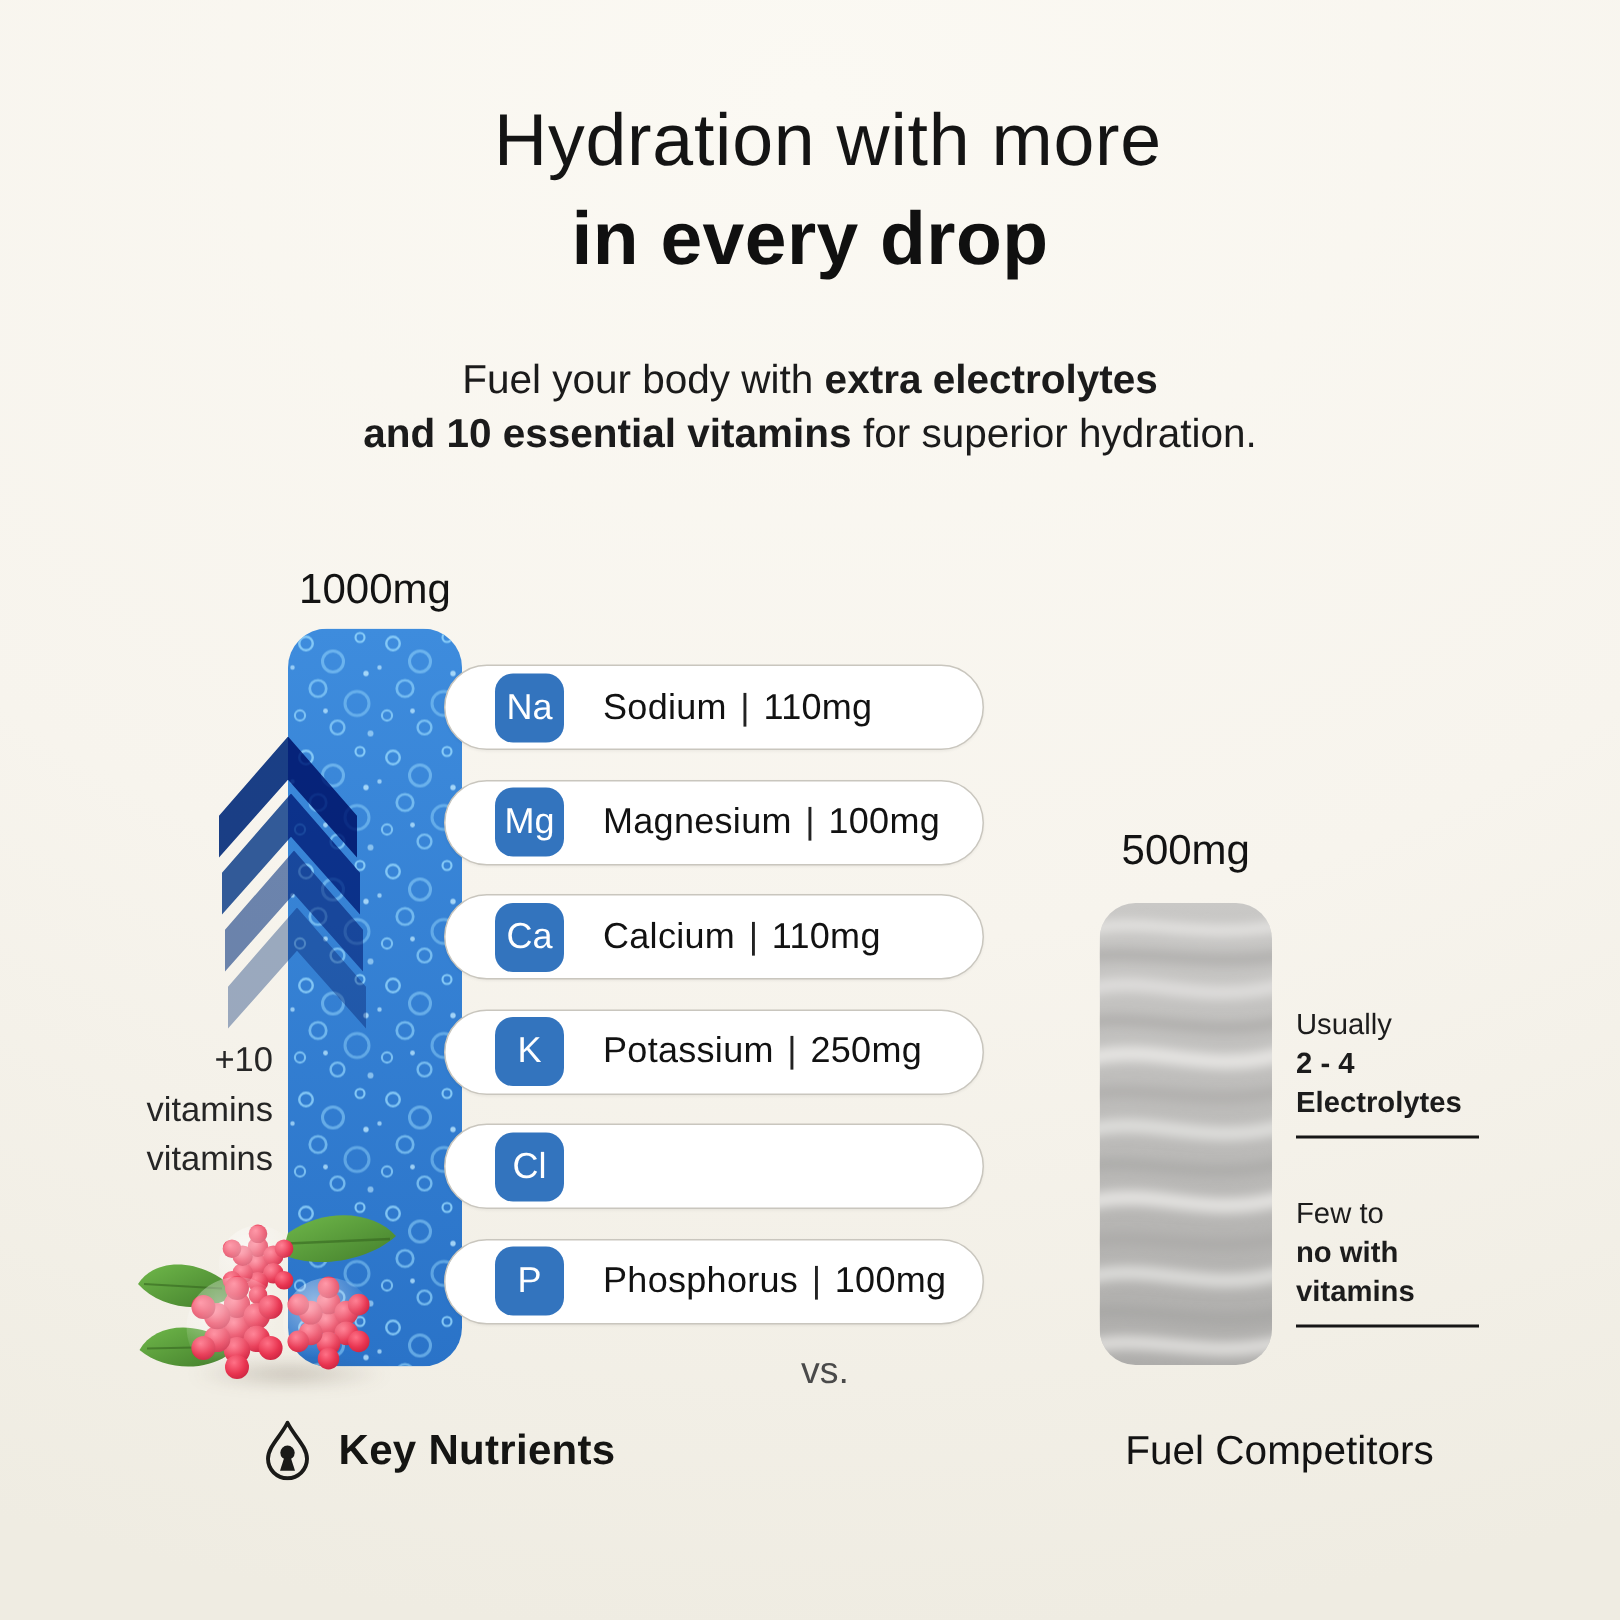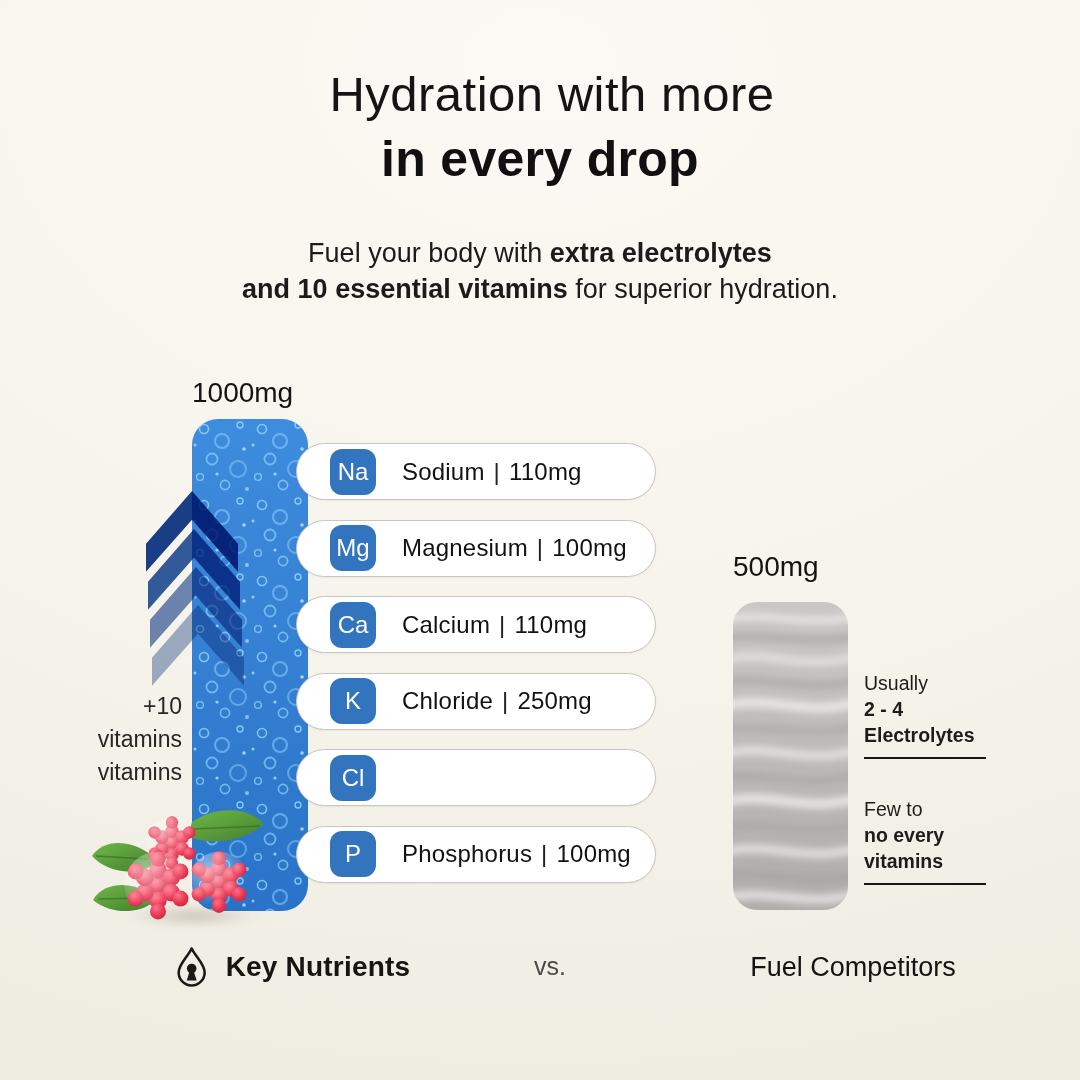--- a/index.html
+++ b/index.html
@@ -10,21 +10,21 @@
   }
   
   .t1{position:absolute;top:66px;left:12px;width:100%;text-align:center;
       font-size:49px;font-weight:400;letter-spacing:.5px;color:#141414;}
   .t2{position:absolute;top:130px;left:0;width:100%;text-align:center;
       font-size:50px;font-weight:700;letter-spacing:.3px;color:#101010;}
   .sub{position:absolute;top:208px;left:0;width:100%;text-align:center;
       font-size:27px;line-height:36px;font-weight:400;color:#1b1b1b;}
   .sub b{font-weight:700;}
   
-  .amount{position:absolute;font-size:28px;font-weight:500;color:#131313;}
+  .amount{position:absolute;text-align:center;font-size:28px;font-weight:500;color:#131313;}
   .amount-left{left:192px;top:377px;width:116px;}
   .amount-right{left:733px;top:551px;width:115px;}
   
   .bar-blue{position:absolute;left:192px;top:419px;width:116px;height:492px;
       border-radius:26px;overflow:hidden;z-index:1;}
   .bar-gray{position:absolute;left:733px;top:602px;width:115px;height:308px;
       border-radius:24px;overflow:hidden;z-index:1;}
   .bar-blue svg,.bar-gray svg{display:block;}
   
   .arrow{position:absolute;width:92px;height:96px;mix-blend-mode:multiply;
@@ -54,21 +54,21 @@
   
   .note{position:absolute;left:864px;width:132px;font-size:19.5px;line-height:26px;color:#1c1c1c;z-index:2;}
   .note .bold{font-weight:700;}
   .note .rule{margin-top:9px;width:122px;border-bottom:2px solid #161616;}
   .note1{top:670px;}
   .note2{top:796px;}
   
   .brand{position:absolute;left:292px;top:946px;transform:translateX(-50%);
       display:flex;align-items:center;gap:16px;z-index:2;}
   .brand-label{font-size:28px;font-weight:700;letter-spacing:.2px;color:#151513;}
-  .vs{position:absolute;left:550px;top:952px;transform:translateX(-50%);
+  .vs{position:absolute;left:550px;top:900px;transform:translateX(-50%);
       font-size:25px;font-weight:400;color:#4A4A4A;z-index:2;}
   .competitor-label{position:absolute;left:853px;top:952px;transform:translateX(-50%);
       font-size:27px;font-weight:500;color:#131313;white-space:nowrap;z-index:2;}
 </style>
 </head>
 <body>
 
 <div class="canvas">
 
   <div class="t1">Hydration with more</div>
@@ -174,21 +174,21 @@
       <div class="pill">
       <span class="badge">Mg</span>
       <span class="pill-text"><span class="p-name">Magnesium</span><span class="p-sep">|</span><span class="p-amt">100mg</span></span>
     </div>
       <div class="pill">
       <span class="badge">Ca</span>
       <span class="pill-text"><span class="p-name">Calcium</span><span class="p-sep">|</span><span class="p-amt">110mg</span></span>
     </div>
       <div class="pill">
       <span class="badge">K</span>
-      <span class="pill-text"><span class="p-name">Chloride</span><span class="p-sep">|</span><span class="p-amt">250mg</span></span>
+      <span class="pill-text"><span class="p-name">Potassium</span><span class="p-sep">|</span><span class="p-amt">250mg</span></span>
     </div>
       <div class="pill">
       <span class="badge">Cl</span>
     </div>
       <div class="pill">
       <span class="badge">P</span>
       <span class="pill-text"><span class="p-name">Phosphorus</span><span class="p-sep">|</span><span class="p-amt">100mg</span></span>
     </div>
     </div>
 
@@ -225,21 +225,21 @@
   </div>
 
   <div class="note note1">
     <div>Usually</div>
     <div class="bold">2 - 4</div>
     <div class="bold">Electrolytes</div>
     <div class="rule"></div>
   </div>
   <div class="note note2">
     <div>Few to</div>
-    <div class="bold">no every</div>
+    <div class="bold">no with</div>
     <div class="bold">vitamins</div>
     <div class="rule"></div>
   </div>
 
   <div class="brand">
     <span style="display:flex;">
       <svg width="36" height="41" viewBox="0 0 36 41">
         <path d="M18 2.5 C 13.5 11.5, 5 18.5, 5 26.5 a13 13 0 0 0 26 0 C 31 18.5 22.5 11.5 18 2.5 Z" fill="none" stroke="#1A1A18" stroke-width="2.6" stroke-linejoin="round"></path>
         <circle cx="18" cy="22.5" r="4.8" fill="#1A1A18"></circle>
         <path d="M15.9 25.5 L13 34.5 L23 34.5 L20.1 25.5 Z" fill="#1A1A18"></path>

